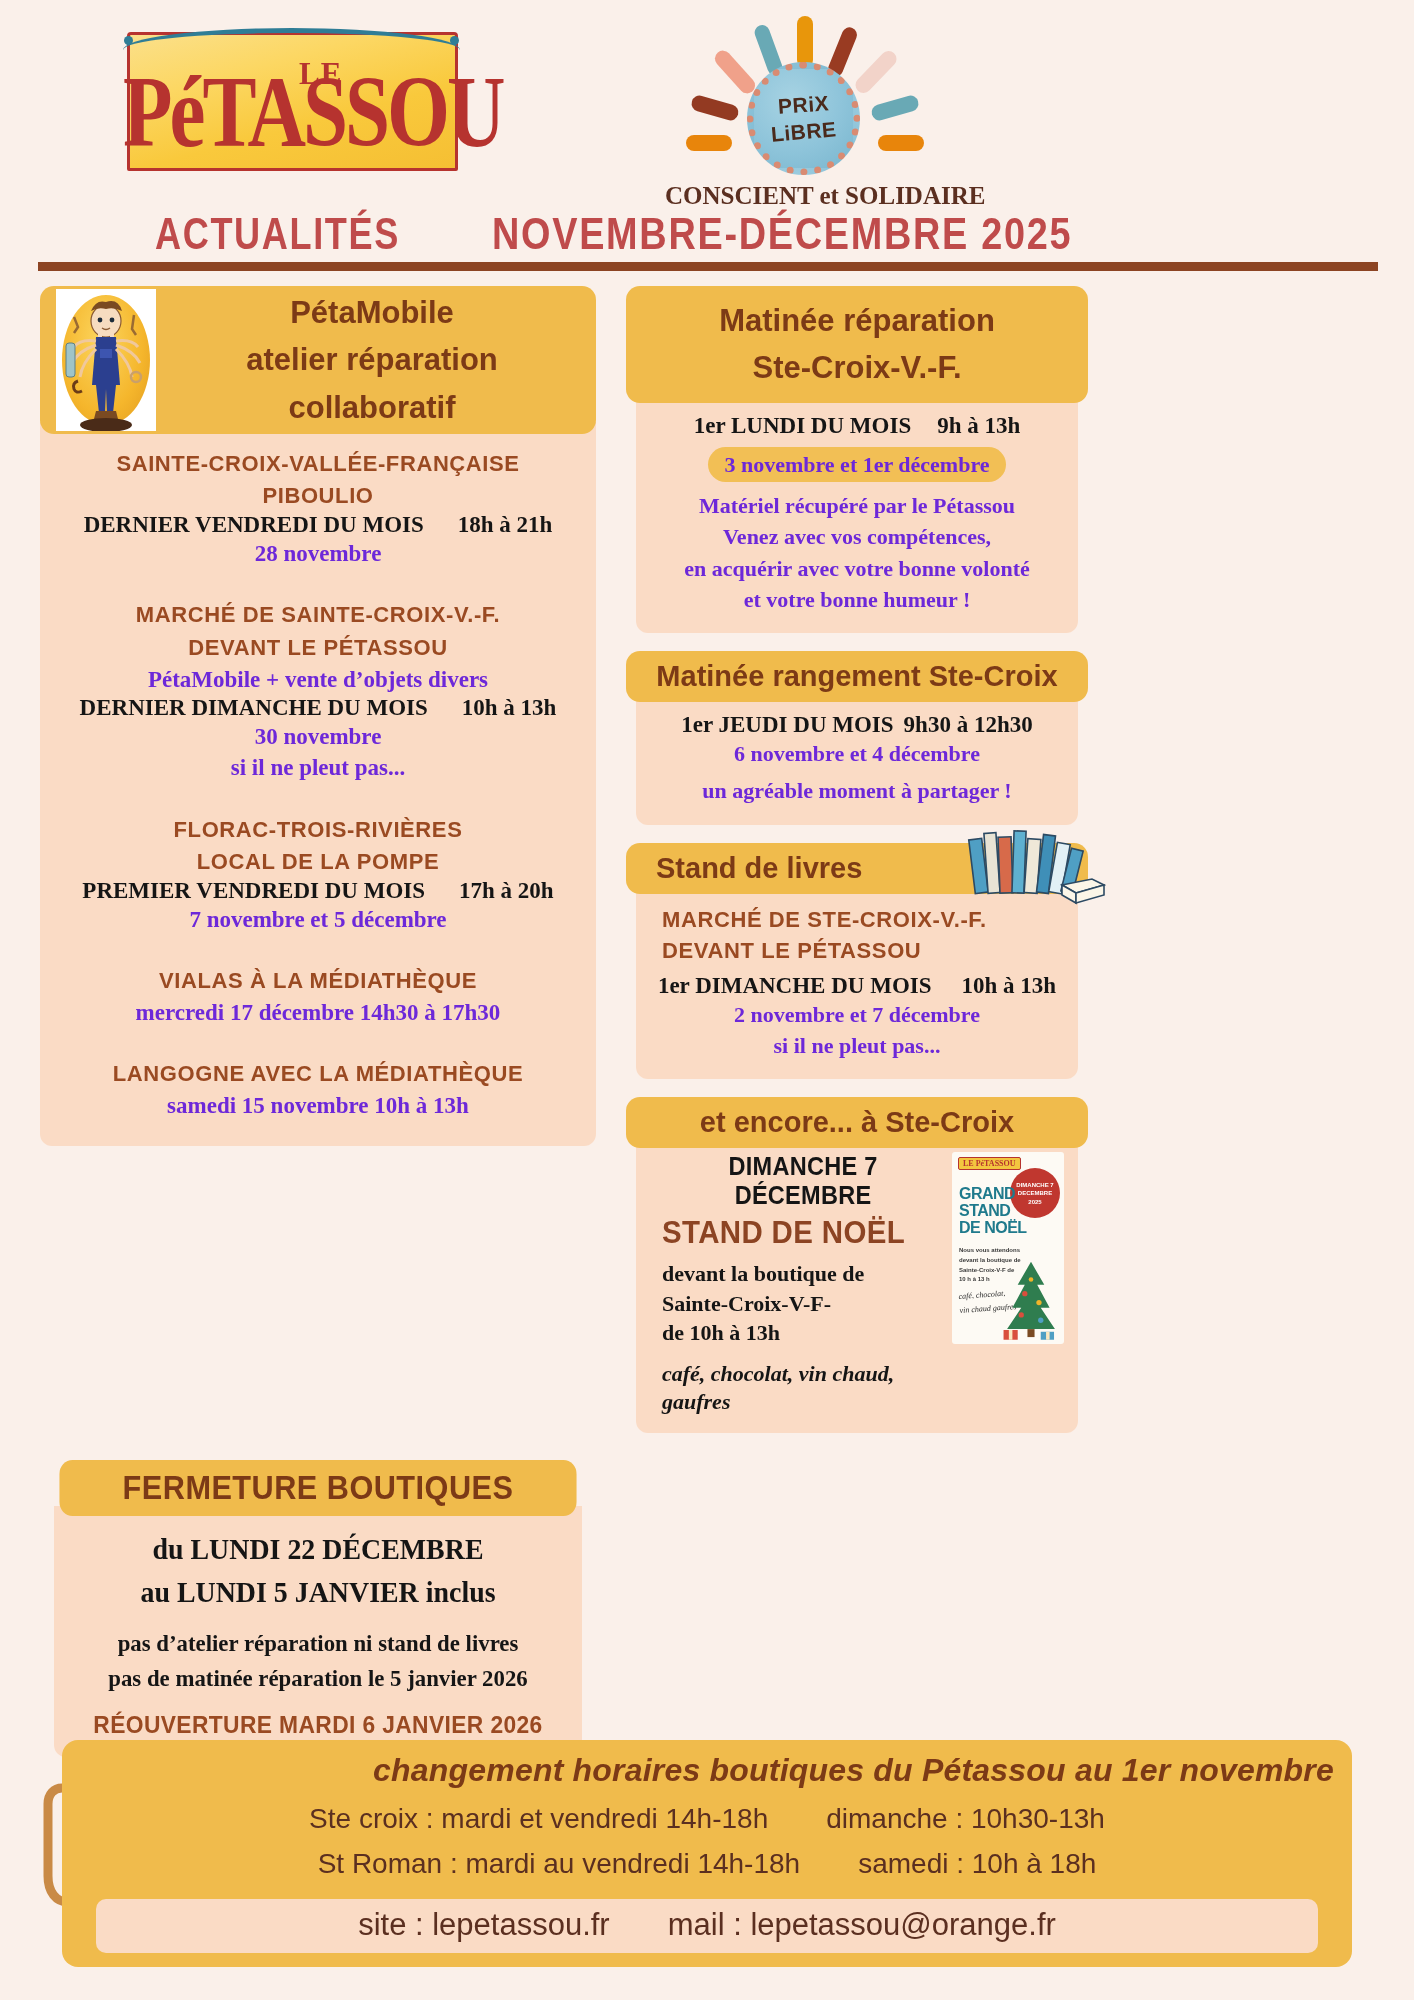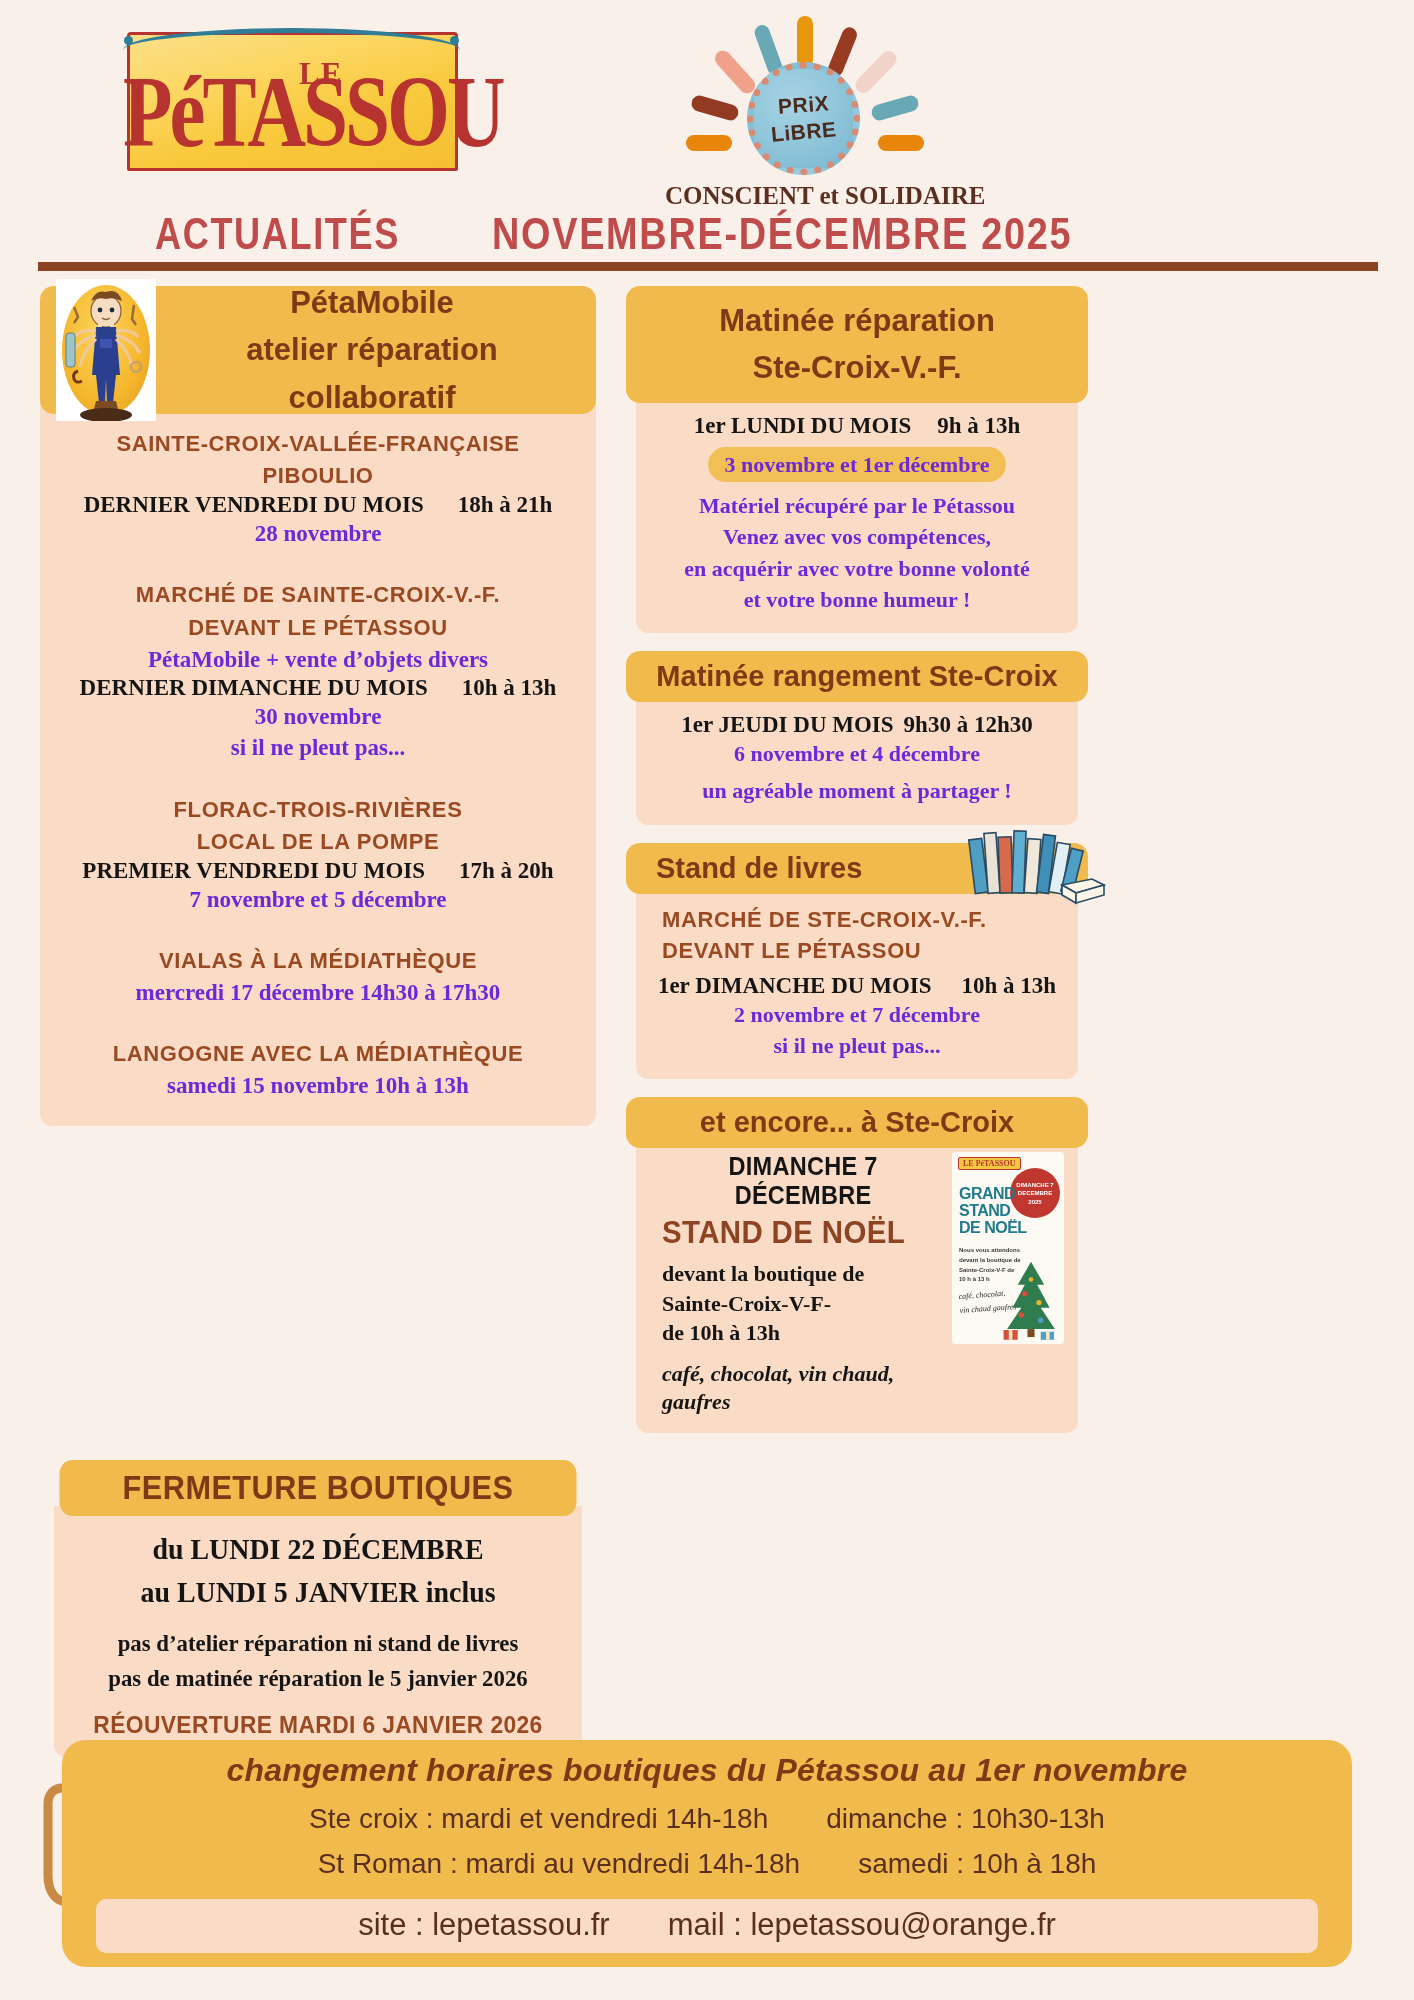--- a/index.html
+++ b/index.html
@@ -181,21 +181,21 @@
 
   
   .left-col {
     position: absolute;
     left: 40px;
     top: 286px;
     width: 556px;
   }
   .pm-head {
     position: relative;
-    height: 128px;
+    height: 148px;
     background: #f0bb4c;
     border-radius: 14px;
     display: flex;
     align-items: center;
     z-index: 2;
   }
   .pm-illus {
     width: 100px;
     height: 142px;
     margin-left: 16px;
@@ -403,23 +403,23 @@
     height: 192px;
   }
 
   
   .footer {
     position: absolute;
     left: 62px;
     right: 62px;
     top: 1740px;
     background: #f0bb4c;
-    border-radius: 24px;
+    border-radius: 16px;
     padding: 12px 18px 14px;
-    text-align: center;
+    text-align: right;
   }
   .f-title {
     font-family: "Liberation Sans", sans-serif;
     font-weight: bold;
     font-style: italic;
     font-size: 32px;
     color: #7c3a16;
     margin-bottom: 8px;
     letter-spacing: 0.2px;
   }

